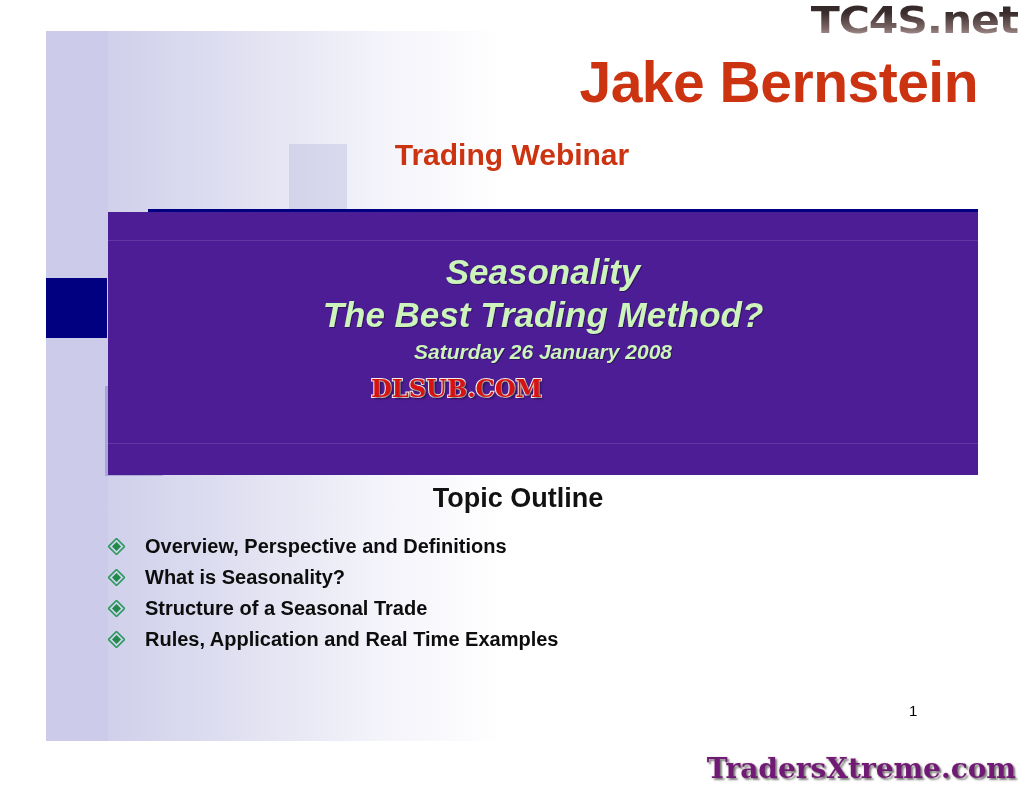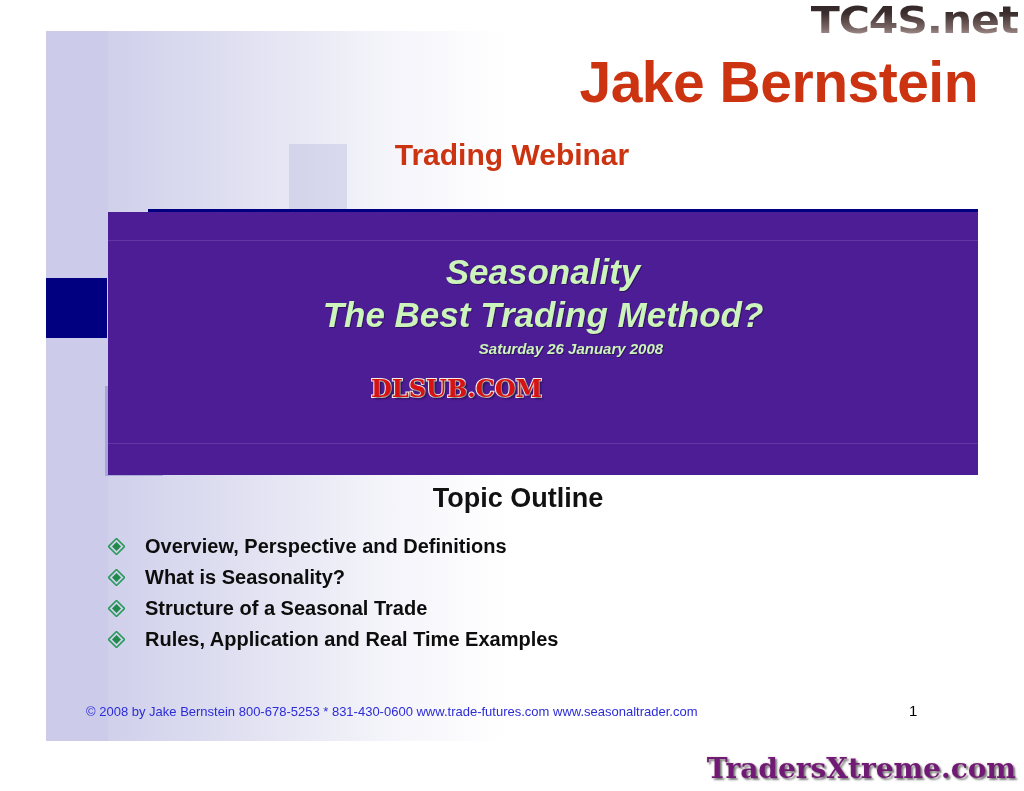--- a/index.html
+++ b/index.html
@@ -127,26 +127,25 @@
     color: #ccf4bb;
     line-height: 1.24;
     text-shadow: 1px 1px 0 rgba(0,0,0,0.35);
   }
   .deck-date {
     position: absolute;
     left: 0;
     top: 128px;
     width: 870px;
     text-align: center;
-    font-size: 15px;
+    font-size: 21px;
     font-style: italic;
     font-weight: bold;
     color: #ccf4bb;
     text-shadow: 1px 1px 0 rgba(0,0,0,0.35);
-    padding-left: 28px;
   }
   .deck-guest {
     position: absolute;
     left: 0;
     top: 182px;
     width: 870px;
     text-align: center;
     font-size: 21px;
     font-style: italic;
     font-weight: bold;
@@ -333,19 +332,18 @@
       <span class="bullet-diamond">
         <svg width="17" height="17" viewBox="0 0 17 17">
           <polygon points="8.5,0.5 16.5,8.5 8.5,16.5 0.5,8.5" fill="none" stroke="#2a9a5c" stroke-width="1.6"></polygon>
           <polygon points="8.5,4 13,8.5 8.5,13 4,8.5" fill="#1f8a4c"></polygon>
         </svg>
       </span>
       <span class="outline-text">Rules, Application and Real Time Examples</span>
     </div>
   </div>
 
-  <div class="footer">© 2008 by Jake Bernstein  800-678-5253 * 831-430-0600 www.trade-futures.com    www.seasonaltrader.com</div>
   <div class="page-num">1</div>
 
 </div>
 
 <div class="wm-tc4s">TC4S.net</div>
 <div class="wm-traders">TradersXtreme.com</div>
 
 </body></html>

